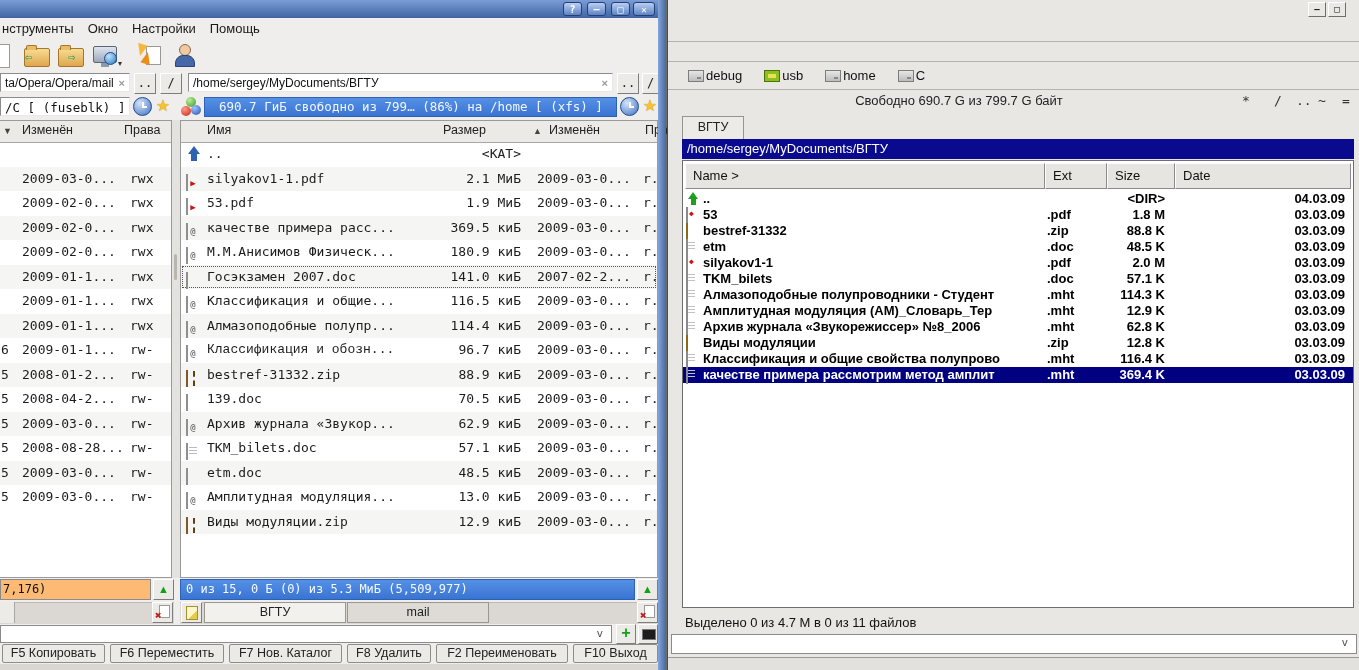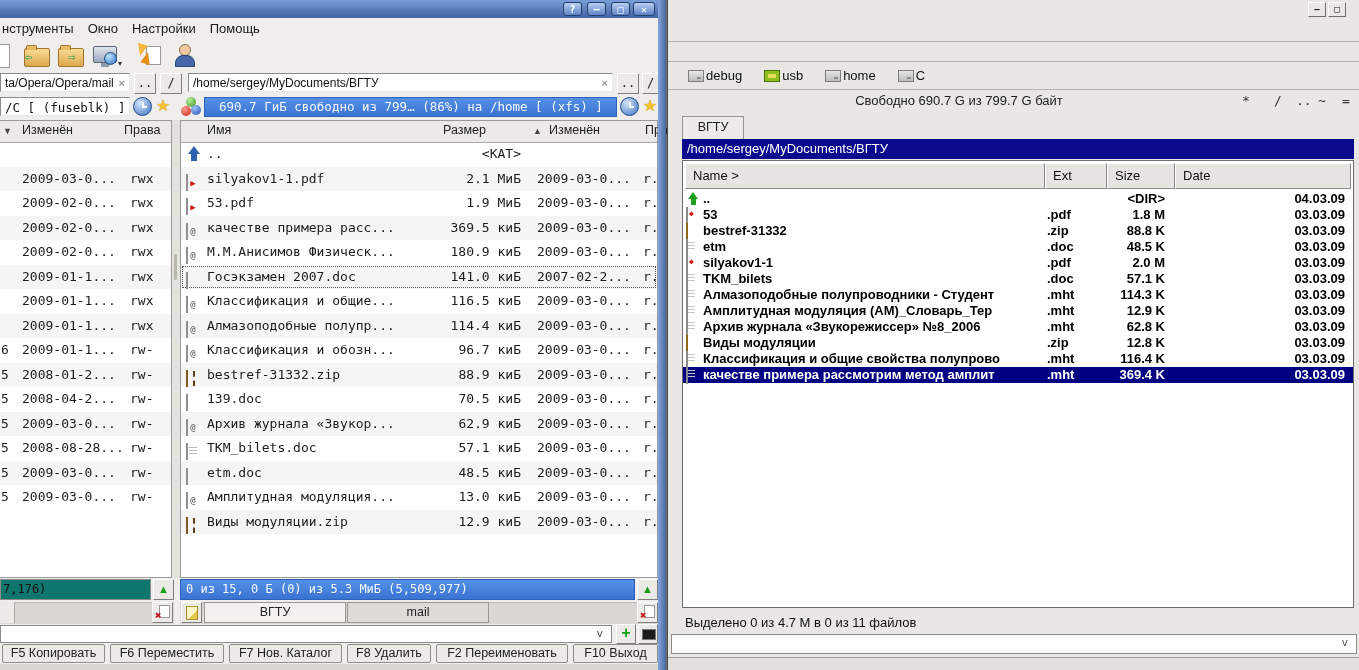--- a/index.html
+++ b/index.html
@@ -87,21 +87,21 @@
           background:repeating-linear-gradient(#bbb 0 1px,transparent 1px 3px);}
   .fdoc{position:absolute;left:1px;top:1px;right:1px;height:4px;background:#6b8fd4;}
   .fzip{position:relative;width:14px;height:14px;margin-top:1px;background:linear-gradient(180deg,#d9b87c,#b98f4e);
         border:1px solid #7d5a26;box-sizing:border-box;}
   .fzip::after{content:"";position:absolute;left:6px;top:0;bottom:0;border-left:2px dashed #5f3f14;}
   .uparrL{position:relative;width:16px;height:16px;}
   .uparrL::before{content:"";position:absolute;left:2px;top:0;border-left:6px solid transparent;
         border-right:6px solid transparent;border-bottom:8px solid #2f62ae;}
   .uparrL::after{content:"";position:absolute;left:5px;top:8px;width:6px;height:7px;background:#2f62ae;}
   
-  .lstatusbox{position:absolute;left:0;top:579px;width:151px;height:21px;background:#0f766e;
+  .lstatusbox{position:absolute;left:0;top:579px;width:151px;height:21px;background:#fdba74;
               border:1px solid #8b8b8b;font:12px/19px "DejaVu Sans Mono",monospace;color:#111;
               padding-left:2px;box-sizing:border-box;}
   .rstatusbox{position:absolute;left:180px;top:579px;width:455px;height:21px;
               background:linear-gradient(180deg,#5590e6,#3a74d2);border:1px solid #2b62b8;
               font:12px/19px "DejaVu Sans Mono",monospace;color:#f5f9ff;padding-left:5px;box-sizing:border-box;}
   .upbtn{position:absolute;top:579px;width:21px;height:21px;background:#eceae6;
          border:1px solid;border-color:#fff #7d7d7d #7d7d7d #fff;text-align:center;
          font-size:11px;line-height:19px;color:#13a013;box-sizing:border-box;}
   .tabtrack{position:absolute;top:602px;height:21px;background:#dbd8d3;border-top:1px solid #bdbab4;}
   .tabsliver{position:absolute;left:0;top:602px;width:14px;height:21px;background:#ecebe8;border-right:1px solid #a9a6a0;}
@@ -362,21 +362,21 @@
         </div>
         <div class="prows" id="krows">
             <div class="krow"><span class="kicon uparrL"></span><span class="cell" style="left: 26px;">..</span><span class="cell ksize">&lt;КАТ&gt;</span><span class="cell" style="left: 356px;"></span><span class="cell" style="left: 462px;"></span></div>
             <div class="krow"><span class="kicon fpage"><span class="mark" style="color: rgb(204, 20, 20);">▶</span></span><span class="cell" style="left: 26px;">silyakov1-1.pdf</span><span class="cell ksize">2.1 МиБ</span><span class="cell" style="left: 356px;">2009-03-0...</span><span class="cell" style="left: 462px;">r.</span></div>
             <div class="krow"><span class="kicon fpage"><span class="mark" style="color: rgb(204, 20, 20);">▶</span></span><span class="cell" style="left: 26px;">53.pdf</span><span class="cell ksize">1.9 МиБ</span><span class="cell" style="left: 356px;">2009-03-0...</span><span class="cell" style="left: 462px;">r.</span></div>
             <div class="krow"><span class="kicon fpage"><span class="mark" style="color: rgb(119, 119, 119);">@</span></span><span class="cell" style="left: 26px;">качестве примера расс...</span><span class="cell ksize">369.5 киБ</span><span class="cell" style="left: 356px;">2009-03-0...</span><span class="cell" style="left: 462px;">r.</span></div>
             <div class="krow"><span class="kicon fpage"><span class="mark" style="color: rgb(119, 119, 119);">@</span></span><span class="cell" style="left: 26px;">М.М.Анисимов Физическ...</span><span class="cell ksize">180.9 киБ</span><span class="cell" style="left: 356px;">2009-03-0...</span><span class="cell" style="left: 462px;">r.</span></div>
             <div class="krow focused"><span class="kicon fpage"><span class="fdoc"></span></span><span class="cell" style="left: 26px;">Госэкзамен 2007.doc</span><span class="cell ksize">141.0 киБ</span><span class="cell" style="left: 356px;">2007-02-2...</span><span class="cell" style="left: 462px;">r.</span></div>
             <div class="krow"><span class="kicon fpage"><span class="mark" style="color: rgb(119, 119, 119);">@</span></span><span class="cell" style="left: 26px;">Классификация и общие...</span><span class="cell ksize">116.5 киБ</span><span class="cell" style="left: 356px;">2009-03-0...</span><span class="cell" style="left: 462px;">r.</span></div>
             <div class="krow"><span class="kicon fpage"><span class="mark" style="color: rgb(119, 119, 119);">@</span></span><span class="cell" style="left: 26px;">Алмазоподобные полупр...</span><span class="cell ksize">114.4 киБ</span><span class="cell" style="left: 356px;">2009-03-0...</span><span class="cell" style="left: 462px;">r.</span></div>
-            <div class="krow"><span class="kicon fpage"><span class="mark" style="color: rgb(119, 119, 119);">@</span></span><span class="cell" style="left: 26px;">Классификация и обозн...</span><span class="cell ksize">96.7 киБ</span><span class="cell" style="left: 356px;">2009-03-0...</span><span class="cell" style="left: 462px;">r.</span></div>
+            <div class="krow"><span class="kicon fpage"><span class="mark" style="color: rgb(119, 119, 119);">@</span></span><span class="cell" style="left: 26px; font-family: Liberation Mono, monospace;">Классификация и обозн...</span><span class="cell ksize">96.7 киБ</span><span class="cell" style="left: 356px;">2009-03-0...</span><span class="cell" style="left: 462px;">r.</span></div>
             <div class="krow"><span class="kicon fzip"></span><span class="cell" style="left: 26px;">bestref-31332.zip</span><span class="cell ksize">88.9 киБ</span><span class="cell" style="left: 356px;">2009-03-0...</span><span class="cell" style="left: 462px;">r.</span></div>
             <div class="krow"><span class="kicon fpage"><span class="fdoc"></span></span><span class="cell" style="left: 26px;">139.doc</span><span class="cell ksize">70.5 киБ</span><span class="cell" style="left: 356px;">2009-03-0...</span><span class="cell" style="left: 462px;">r.</span></div>
             <div class="krow"><span class="kicon fpage"><span class="mark" style="color: rgb(119, 119, 119);">@</span></span><span class="cell" style="left: 26px;">Архив журнала «Звукор...</span><span class="cell ksize">62.9 киБ</span><span class="cell" style="left: 356px;">2009-03-0...</span><span class="cell" style="left: 462px;">r.</span></div>
             <div class="krow"><span class="kicon fpage"><span class="flines"></span></span><span class="cell" style="left: 26px;">TKM_bilets.doc</span><span class="cell ksize">57.1 киБ</span><span class="cell" style="left: 356px;">2009-03-0...</span><span class="cell" style="left: 462px;">r.</span></div>
             <div class="krow"><span class="kicon fpage"><span class="fdoc"></span></span><span class="cell" style="left: 26px;">etm.doc</span><span class="cell ksize">48.5 киБ</span><span class="cell" style="left: 356px;">2009-03-0...</span><span class="cell" style="left: 462px;">r.</span></div>
             <div class="krow"><span class="kicon fpage"><span class="mark" style="color: rgb(119, 119, 119);">@</span></span><span class="cell" style="left: 26px;">Амплитудная модуляция...</span><span class="cell ksize">13.0 киБ</span><span class="cell" style="left: 356px;">2009-03-0...</span><span class="cell" style="left: 462px;">r.</span></div>
             <div class="krow"><span class="kicon fzip"></span><span class="cell" style="left: 26px;">Виды модуляции.zip</span><span class="cell ksize">12.9 киБ</span><span class="cell" style="left: 356px;">2009-03-0...</span><span class="cell" style="left: 462px;">r.</span></div>
           </div>
       </div>
     </div>

